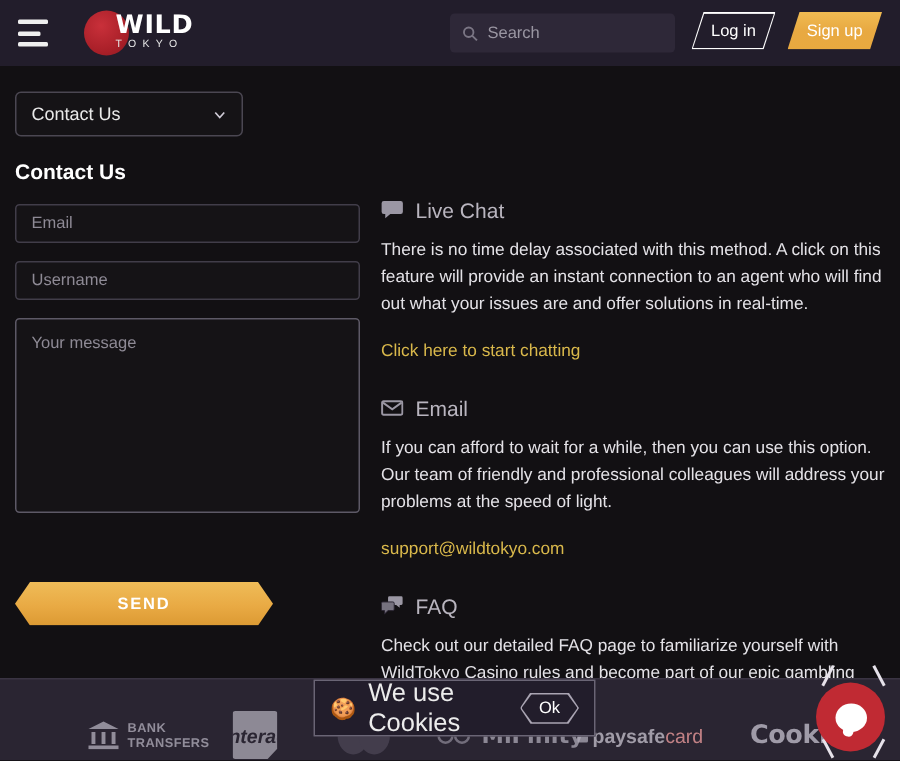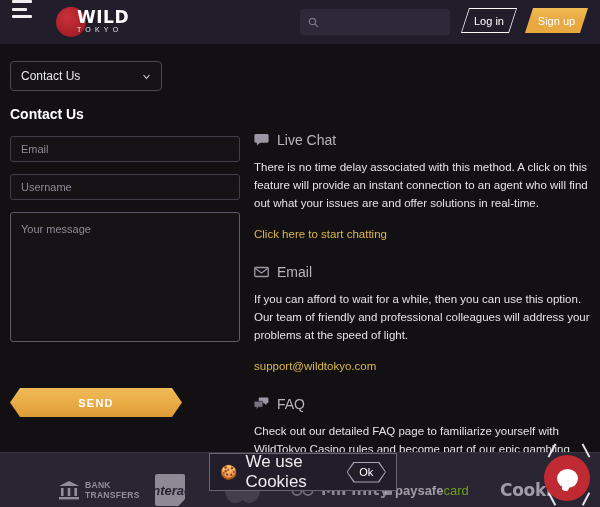--- a/index.html
+++ b/index.html
@@ -8,21 +8,21 @@
     background: #100f11;
     font-family: "Liberation Sans", sans-serif;
     overflow: hidden;
   }
   .page { position: relative; width: 600px; height: 507px; background: #121013; }
 
   
   .header {
     position: absolute; top: 0; left: 0; width: 600px; height: 44px;
     background: #221d2b;
-    display: flex; 
+    display: flex; align-items: center;
   }
   .burger { margin-left: 12px; width: 22px; height: 18px;
     display: flex; flex-direction: column; justify-content: space-between; cursor: pointer; }
   .burger i { display: block; height: 3px; background: #efefef; border-radius: 1px; }
   .burger i:nth-child(1){ width: 20px; }
   .burger i:nth-child(2){ width: 15px; }
   .burger i:nth-child(3){ width: 20px; }
 
   .logo { display: flex; align-items: center; margin-left: 22px; }
   .logo-dot { width: 30px; height: 30px; border-radius: 50%;
@@ -114,21 +114,21 @@
   .nt i:last-child { margin-left: -7px; }
   .p-mifinity { left: 290px; }
   .mif-ico { width: 26px; height: 13px; }
   .mif-txt { margin-left: 5px; font-size: 15px; font-weight: bold; color: #b2aebb;
     font-family: "DejaVu Sans", sans-serif; }
   .p-paysafe { left: 385px; display: flex; align-items: center; }
   .psf-lock { width: 7px; height: 10px; background: #b2aebb; border-radius: 1px; position: relative; }
   .psf-lock::before { content: ""; position: absolute; top: -4px; left: 1.5px; width: 4px; height: 5px;
     border: 1.5px solid #b2aebb; border-bottom: none; border-radius: 3px 3px 0 0; }
   .psf1 { font-size: 13px; font-weight: bold; color: #cfcbd6; margin-left: 3px; }
-  .psf2 { font-size: 13px; color: #84cc16; }
+  .psf2 { font-size: 13px; color: #fca5a5; }
   .p-skrill { left: 500px; font-size: 17px; font-weight: bold; color: #cdc9d6;
     font-family: "DejaVu Sans", sans-serif; letter-spacing: -.3px; }
 
   
   .cookie { position: absolute; left: 209px; top: 453px; width: 188px; height: 38px;
     background: #221d2b; border: 1px solid #6a6575;
     display: flex; align-items: center; padding: 0 10px; z-index: 40; }
   .cookie-ico { font-size: 14px; }
   .cookie-txt { font-size: 17px; color: #ececec; margin-left: 8px; }
   .cookie-ok { margin-left: auto; width: 48px; height: 21px; position: relative;
@@ -171,20 +171,21 @@
         <div class="logo-wild">WILD</div>
         <div class="logo-tokyo">TOKYO</div>
       </div>
     </div>
 
     <div class="search-box">
       <svg class="search-ico" viewBox="0 0 16 16">
         <circle cx="6.5" cy="6.5" r="4.6" fill="none" stroke="#b9b5c2" stroke-width="1.8"></circle>
         <line x1="10" y1="10" x2="14.5" y2="14.5" stroke="#b9b5c2" stroke-width="1.8"></line>
       </svg>
+      <input class="search-input" value="" placeholder="Search" style="">
     </div>
 
     <div class="hexbtn btn-login">
       <div class="btn-login-inner">Log in</div>
     </div>
     <div class="hexbtn btn-signup">Sign up</div>
   </div>
 
   <div class="main">
 

